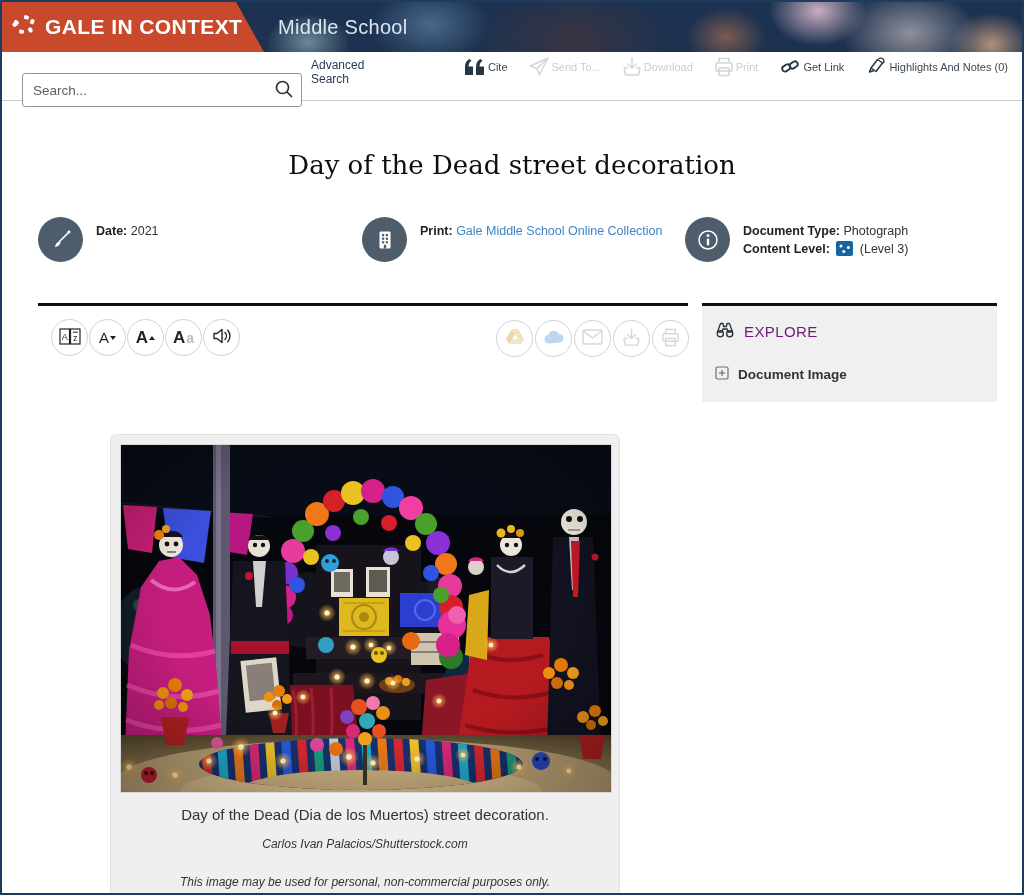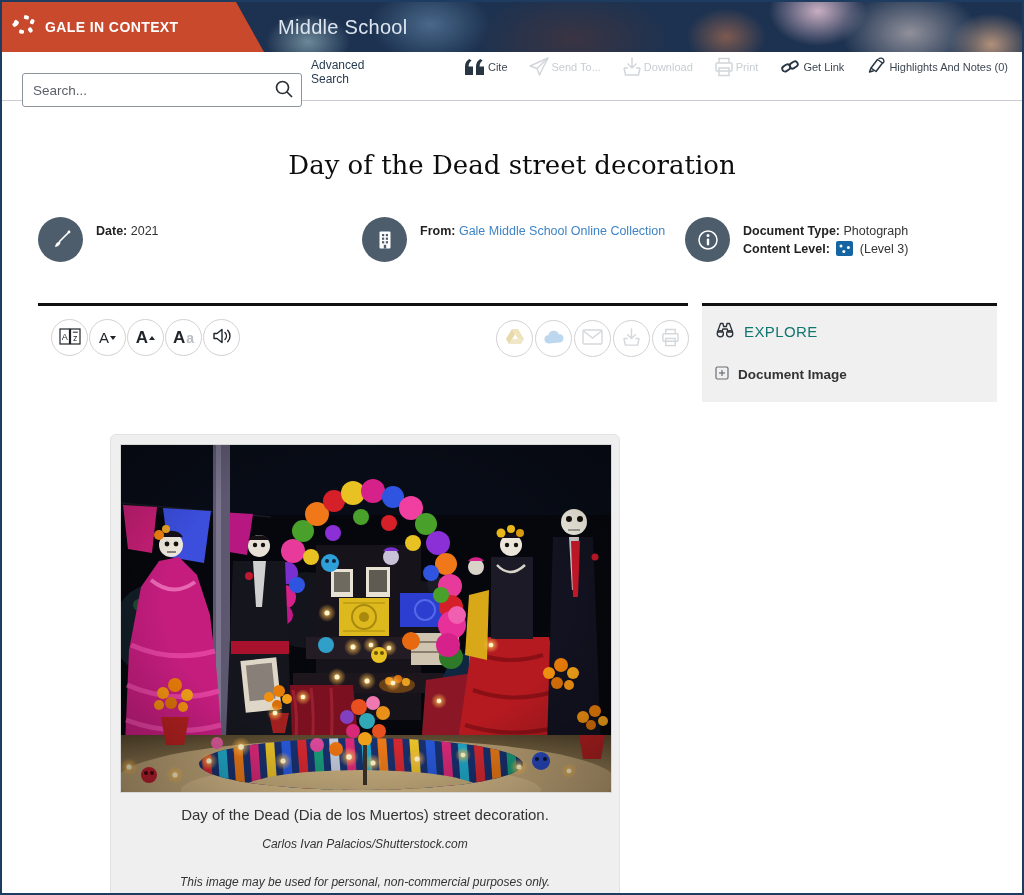--- a/index.html
+++ b/index.html
@@ -13,21 +13,21 @@
       radial-gradient(60px 45px at 97% 85%, #b2907a 0%, rgba(178,144,122,0) 70%),
       radial-gradient(70px 50px at 80% 18%, #c9aec2 0%, rgba(201,174,194,0) 70%),
       radial-gradient(55px 40px at 71% 70%, #7d5a50 0%, rgba(125,90,80,0) 72%),
       radial-gradient(130px 65px at 56% 75%, #3a3442 0%, rgba(58,52,66,0) 75%),
       radial-gradient(85px 55px at 42% 45%, #49688a 0%, rgba(73,104,138,0) 70%),
       radial-gradient(60px 40px at 30% 80%, #6c8898 0%, rgba(108,136,152,0) 70%),
       #1d3250;}
   .brand-band{position:absolute;top:0;left:0;width:262px;height:50px;background:#c8492c;
     clip-path:polygon(0 0,234px 0,262px 50px,0 50px);
     display:flex;align-items:center;gap:9px;padding-left:10px;box-sizing:border-box;}
-  .brand-title{color:#fff;font-size:14px;font-weight:700;letter-spacing:.4px;white-space:nowrap;}
+  .brand-title{color:#fff;font-size:21px;font-weight:700;letter-spacing:.4px;white-space:nowrap;}
   .product-title{position:absolute;left:276px;top:0;line-height:50px;color:#dde6f0;
     font-size:20px;font-weight:400;letter-spacing:.3px;}
   
   .toolbar{position:absolute;top:50px;left:0;width:100%;height:49px;background:#fff;
     border-bottom:1px solid #c9cdd3;box-sizing:border-box;}
   .search-box{position:absolute;left:20px;top:21px;width:280px;height:34px;
     border:1px solid #8d949c;border-radius:3px;display:flex;align-items:center;background:#fff;box-sizing:border-box;}
   .search-box input{flex:1;border:none;outline:none;padding:0 8px 0 10px;font-size:13.5px;
     font-family:"Liberation Sans",sans-serif;color:#333;background:transparent;}
   .search-box input::placeholder{color:#5b6168;}
@@ -62,21 +62,21 @@
   .fontbtn{font-size:15px;font-weight:500;display:flex;align-items:center;gap:1px;}
   .fontbtn .tri{width:0;height:0;border-left:3.5px solid transparent;border-right:3.5px solid transparent;}
   .tri-down{border-top:4.5px solid #1f2329;}
   .tri-up{border-bottom:4.5px solid #1f2329;}
   .fontbtn.large{font-size:17px;font-weight:600;}
   .aa .big{font-size:17px;font-weight:700;}
   .aa .small{font-size:14px;font-weight:700;color:#b9bec4;margin-left:1px;}
   
   .explore{position:absolute;left:700px;top:304px;width:295px;height:96px;background:#f0f0f0;box-sizing:border-box;}
   .explore-head{display:flex;align-items:center;gap:9px;padding:15px 0 0 13px;
-    font-size:15px;letter-spacing:.4px;color:#0f766e;}
+    font-size:15px;letter-spacing:.4px;color:#701a75;}
   .explore-item{display:flex;align-items:center;gap:9px;margin:25px 0 0 13px;
     font-size:13.5px;font-weight:700;color:#333;cursor:pointer;}
   
   .figure{position:absolute;left:108px;top:432px;width:510px;background:#efefef;
     border:1px solid #e2e2e2;border-radius:6px;padding:9px 9px 0 9px;box-sizing:border-box;}
   .photo{display:block;width:490px;height:347px;border:1px solid #d7d7d7;background:#000;}
   .cap1{margin:13px 8px 0;text-align:center;font-size:15px;color:#333;}
   .cap2{margin:14px 8px 0;text-align:center;font-size:12px;font-style:italic;color:#333;}
   .cap3{margin:24px 8px 0;text-align:center;font-size:12px;font-style:italic;color:#333;padding-bottom:15px;}
 </style>
@@ -205,21 +205,21 @@
           <rect x="9" y="9.6" width="2.2" height="2.2"></rect>
             <rect x="12.8" y="9.6" width="2.2" height="2.2"></rect>
           <rect x="9" y="13.2" width="2.2" height="2.2"></rect>
             <rect x="12.8" y="13.2" width="2.2" height="2.2"></rect>
           <rect x="10.8" y="16.8" width="2.4" height="3.7"></rect>
         </g>
       </svg>
     </span>
     <div class="meta-text">
       <div>
-        <b>From:</b>
+        <b>Print:</b>
         <a href="#" class="meta-link">Gale Middle School Online Collection</a>
       </div>
     </div>
   </div>
 
   <div class="meta-item" style="left:683px;">
     <span class="meta-icon">
       <svg width="24" height="24" viewBox="0 0 24 24" fill="none">
         <circle cx="12" cy="12" r="9" stroke="#fff" stroke-width="1.5"></circle>
         <circle cx="12" cy="7.6" r="1.5" fill="#fff"></circle>

